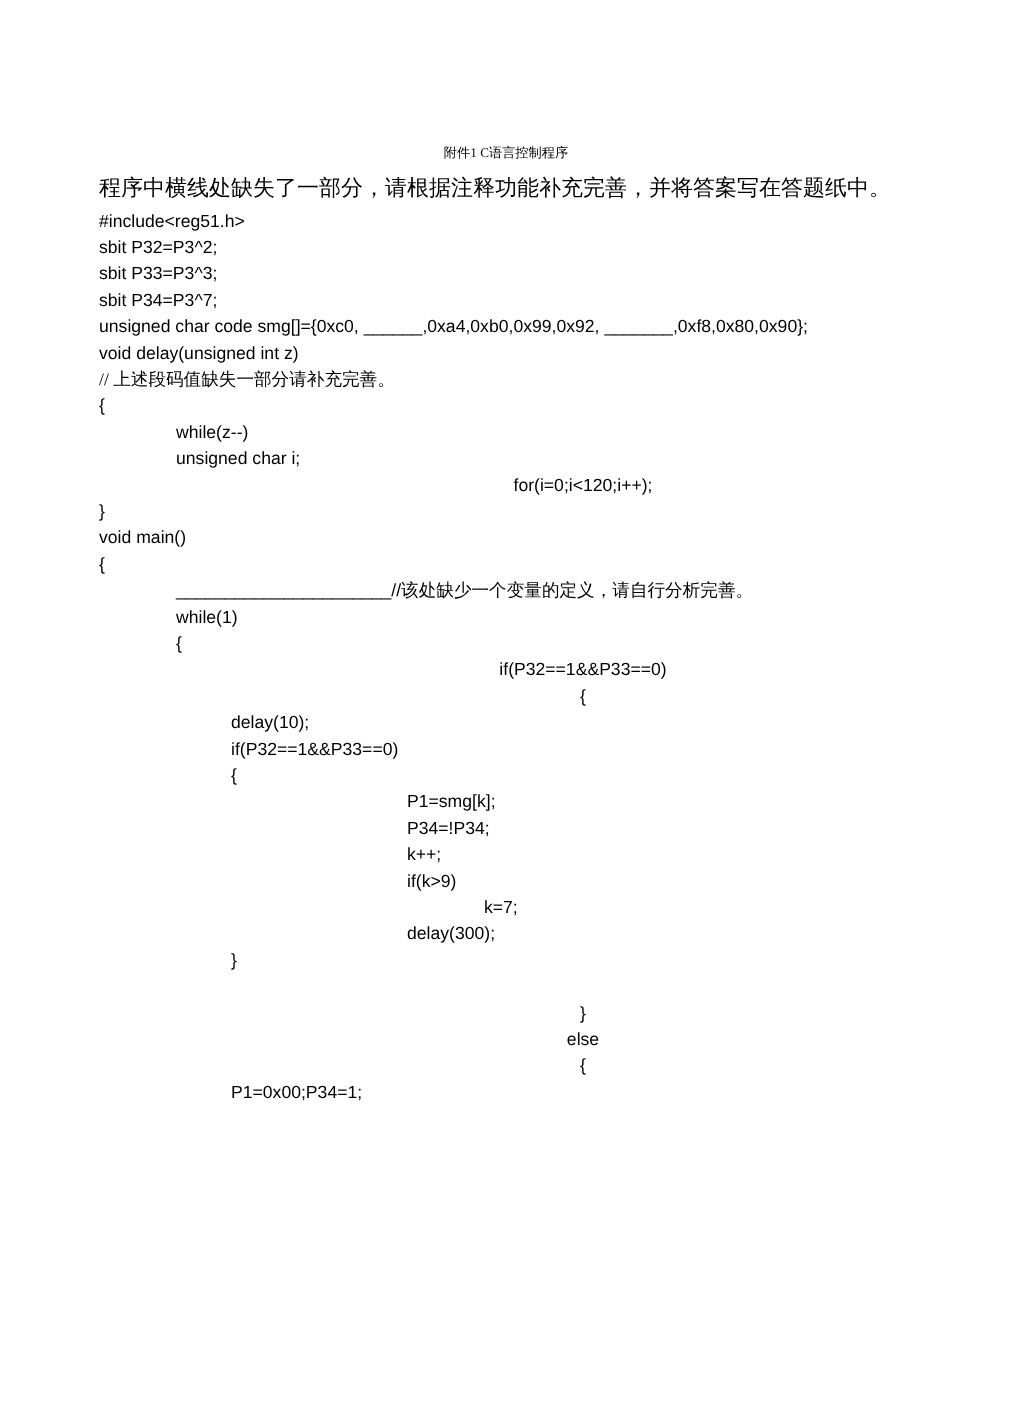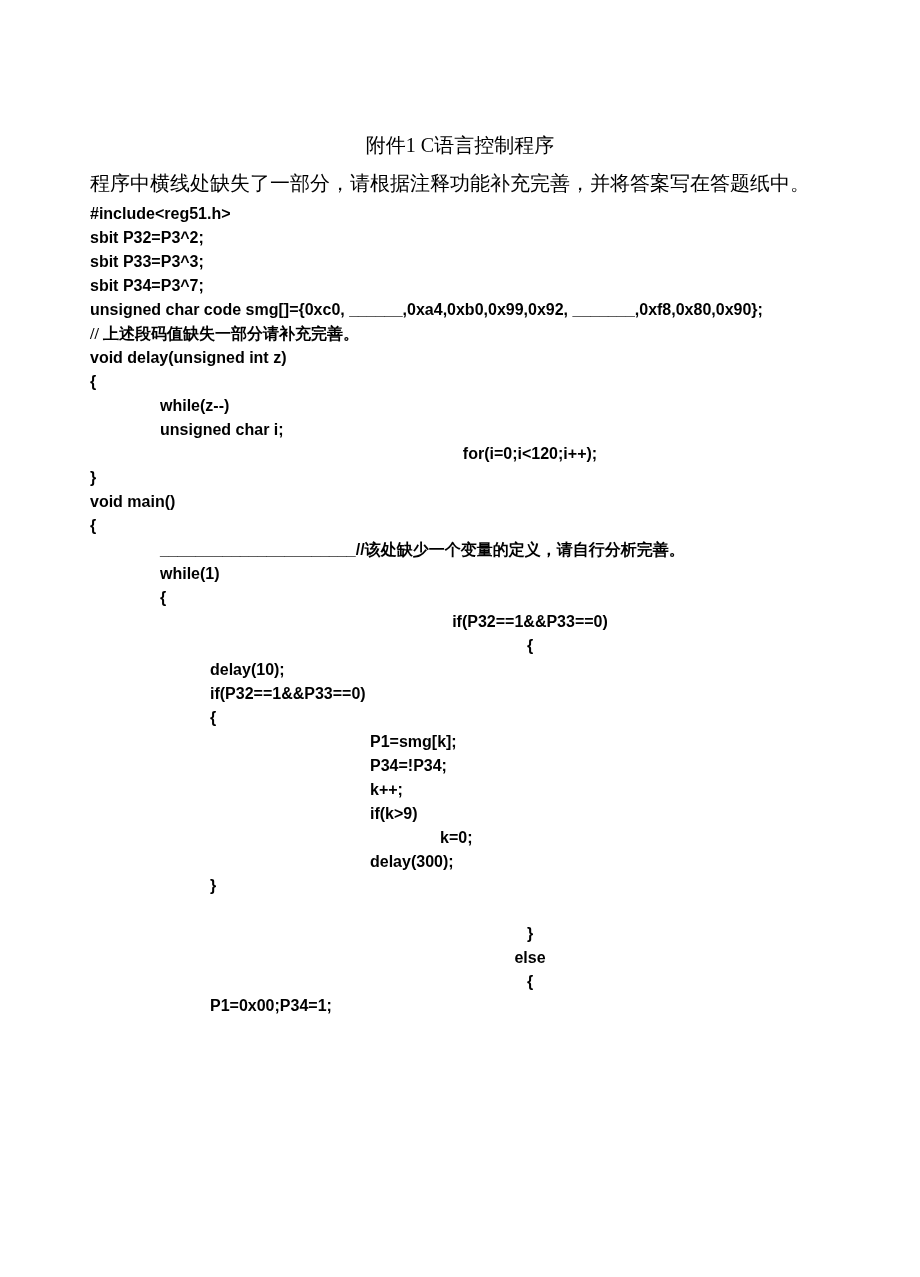--- a/index.html
+++ b/index.html
@@ -12,34 +12,33 @@
       background: #ffffff;
       font-family: "SimSun", "宋体", serif;
       font-size: 16px;
       color: #000000;
       padding: 130px 90px 90px 90px;
       line-height: 1.5;
     }
     .title {
       text-align: center;
       font-family: "SimSun", "宋体", serif;
-      font-size: 20px;
+      font-size: 12px;
       margin-bottom: 8px;
     }
     .instruction {
       font-family: "SimSun", "宋体", serif;
       font-size: 20px;
       margin-bottom: 4px;
     }
     .code {
       font-family: Arial, "Helvetica", sans-serif;
       font-size: 16px;
       white-space: pre;
       line-height: 1.5;
-      font-weight: bold;
     }
     .comment {
       font-family: "SimSun", "宋体", serif;
     }
     .indent1 {
       margin-left: 70px;
     }
     .indent2 {
       margin-left: 140px;
       text-align: center;
@@ -58,42 +57,42 @@
 <body>
 
 <div class="title">附件1 C语言控制程序</div>
 <div class="instruction">程序中横线处缺失了一部分，请根据注释功能补充完善，并将答案写在答题纸中。</div>
 <div id="code-container">
     <div class="code">#include&lt;reg51.h&gt;</div>
     <div class="code">sbit P32=P3^2;</div>
     <div class="code">sbit P33=P3^3;</div>
     <div class="code">sbit P34=P3^7;</div>
     <div class="code">unsigned char code smg[]={0xc0, ______,0xa4,0xb0,0x99,0x92, _______,0xf8,0x80,0x90};</div>
+    <div class="code">void delay(unsigned int z)</div>
     <div class="code comment">// 上述段码值缺失一部分请补充完善。</div>
-    <div class="code">void delay(unsigned int z)</div>
     <div class="code">{</div>
     <div class="code indent1">while(z--)</div>
     <div class="code indent1">unsigned char i;</div>
     <div class="code indent2">for(i=0;i&lt;120;i++);</div>
     <div class="code">}</div>
     <div class="code">void main()</div>
     <div class="code">{</div>
     <div class="code indent1">______________________//该处缺少一个变量的定义，请自行分析完善。</div>
     <div class="code indent1">while(1)</div>
     <div class="code indent1">{</div>
     <div class="code indent2">if(P32==1&amp;&amp;P33==0)</div>
     <div class="code indent2">{</div>
     <div class="code indent3">delay(10);</div>
     <div class="code indent3">if(P32==1&amp;&amp;P33==0)</div>
     <div class="code indent3">{</div>
     <div class="code indent4">P1=smg[k];</div>
     <div class="code indent4">P34=!P34;</div>
     <div class="code indent4">k++;</div>
     <div class="code indent4">if(k&gt;9)</div>
-    <div class="code indent5">k=0;</div>
+    <div class="code indent5">k=7;</div>
     <div class="code indent4">delay(300);</div>
     <div class="code indent3">}</div>
     <div class="code indent3"> </div>
     <div class="code indent2">}</div>
     <div class="code indent2">else</div>
     <div class="code indent2">{</div>
     <div class="code indent3">P1=0x00;P34=1;</div>
   </div>
 
 </body></html>

